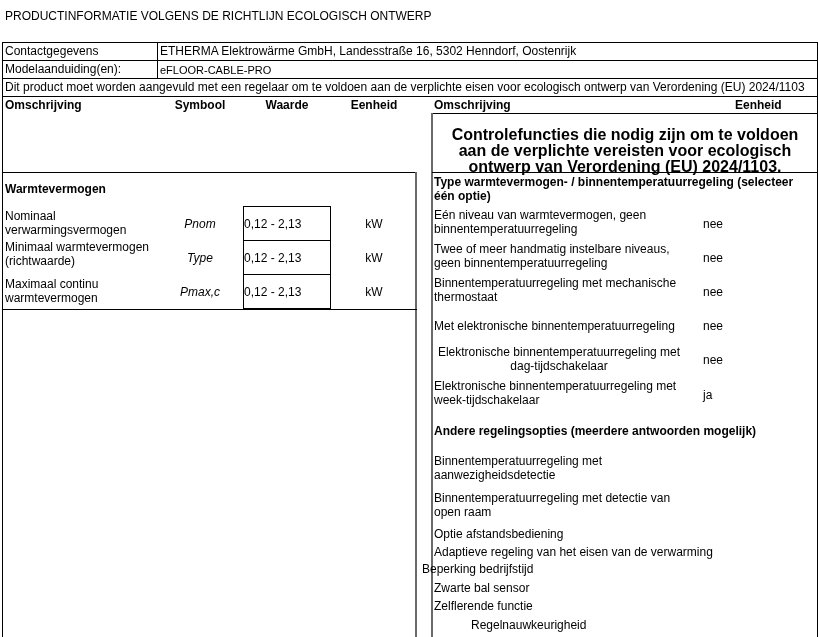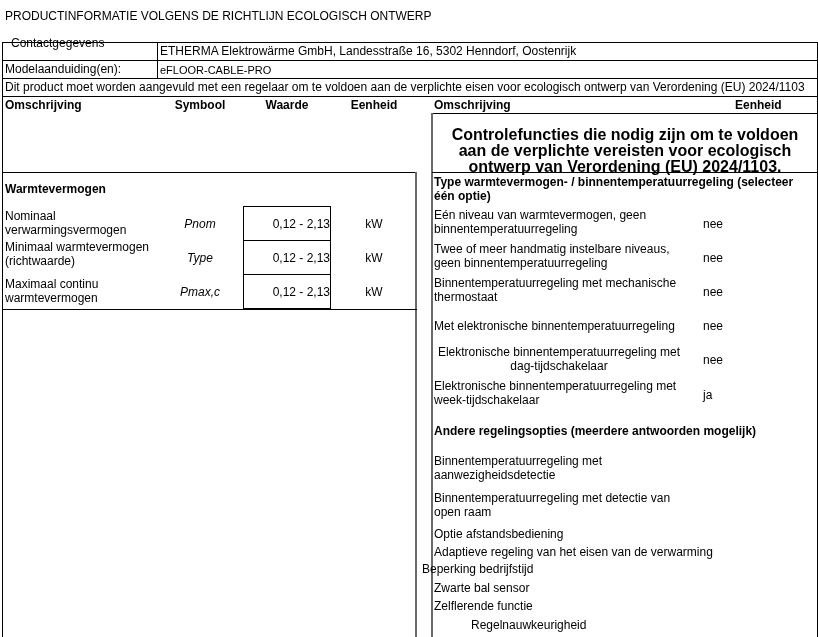--- a/index.html
+++ b/index.html
@@ -7,36 +7,36 @@
          font-family:"Liberation Sans", sans-serif; font-size:12px; color:#000; }
   .t { position:absolute; line-height:14px; white-space:nowrap; }
   .b { font-weight:bold; }
   .i { font-style:italic; }
   .hl { position:absolute; height:1px; background:#000; }
   .vl { position:absolute; width:1px; background:#000; }
   .gl { position:absolute; width:2px; background:#6a6a6a; }
   .cell2 { position:absolute; line-height:14px; white-space:normal; }
   .center { text-align:center; }
   .vbox { position:absolute; left:243px; width:86px; height:33px; border:1px solid #000;
-          display:flex; align-items:center; justify-content:flex-end; }
+          display:flex; align-items:center; justify-content:flex-start; }
 </style>
 </head>
 <body>
 
 <div class="t" style="left:5px;top:9px;">PRODUCTINFORMATIE VOLGENS DE RICHTLIJN ECOLOGISCH ONTWERP</div>
 
 <div class="hl" style="left:2px;top:42px;width:816px;"></div>
 <div class="hl" style="left:2px;top:60px;width:816px;"></div>
 <div class="hl" style="left:2px;top:78px;width:816px;"></div>
 <div class="hl" style="left:2px;top:96px;width:816px;"></div>
 <div class="vl" style="left:2px;top:42px;height:600px;"></div>
 <div class="vl" style="left:817px;top:42px;height:600px;"></div>
 <div class="vl" style="left:157px;top:42px;height:36px;"></div>
 
-<div class="t" style="left:5px;top:36px;margin-left:6px;">Contactgegevens</div>
+<div class="t" style="left:5px;top:44px;">Contactgegevens</div>
 <div class="t" style="left:160px;top:44px;">ETHERMA Elektrowärme GmbH, Landesstraße 16, 5302 Henndorf, Oostenrijk</div>
 <div class="t" style="left:5px;top:62px;">Modelaanduiding(en):</div>
 <div class="t" style="left:160px;top:63px;font-size:11px;">eFLOOR-CABLE-PRO</div>
 <div class="t" style="left:5px;top:80px;">Dit product moet worden aangevuld met een regelaar om te voldoen aan de verplichte eisen voor ecologisch ontwerp van Verordening (EU) 2024/1103</div>
 
 <div class="t b" style="left:5px;top:98px;">Omschrijving</div>
 <div class="t b center" style="left:160px;top:98px;width:80px;">Symbool</div>
 <div class="t b center" style="left:243px;top:98px;width:88px;">Waarde</div>
 <div class="t b center" style="left:334px;top:98px;width:80px;">Eenheid</div>
 

